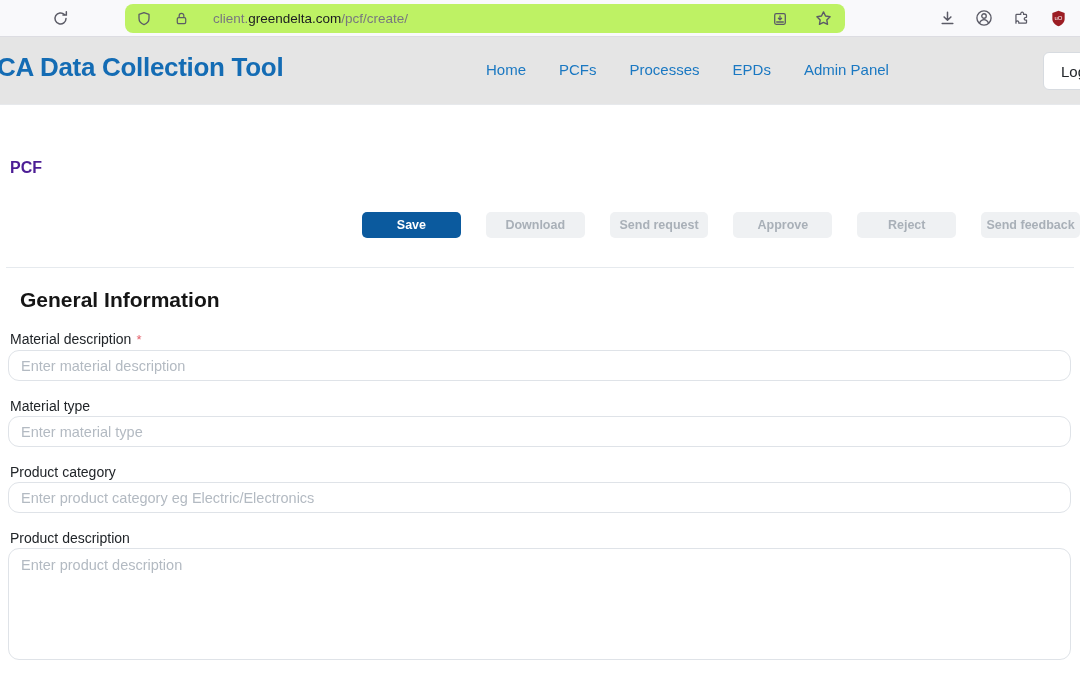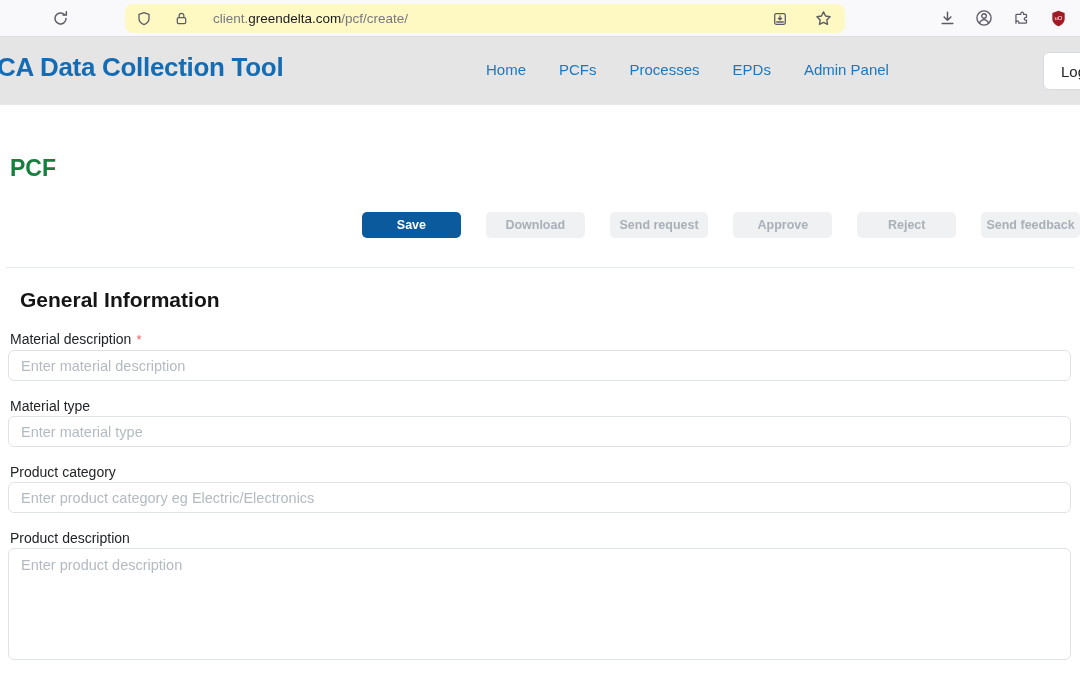--- a/index.html
+++ b/index.html
@@ -11,21 +11,21 @@
   
   .chrome {
     position:relative; height:37px; background:#f9f9fb;
     border-bottom:1px solid #dddde2; display:flex; align-items:center;
   }
   .icon-btn { display:flex; align-items:center; justify-content:center; width:28px; height:28px; border-radius:4px; flex:0 0 auto; }
   .icon-btn svg { display:block; }
   .reload { position:absolute; left:46px; top:4px; }
   .urlbar {
     position:absolute; left:125px; top:4px; width:720px; height:29px;
-    background:#fef9c3; border-radius:8px; display:flex; align-items:center;
+    background:#bef264; border-radius:8px; display:flex; align-items:center;
     padding:0 8px; gap:15px;text-align:center;
   }
   .url { font-size:13.5px; color:#78787f; margin-left:6px; white-space:nowrap; }
   .url .domain { color:#1b1b21; }
   .urlbar .spacer { flex:1; }
   .chrome-right { position:absolute; right:8px; top:4px; display:flex; align-items:center; gap:9px; }
   
   .site-header {
     position:relative; height:68px; background:#e5e5e5; border-bottom:1px solid #e7e9ec;
   }
@@ -34,36 +34,36 @@
     color:#146cb4; letter-spacing:-0.3px; white-space:nowrap; cursor:pointer;
   }
   .main-nav { position:absolute; left:486px; top:24px; display:flex; gap:33px; }
   .main-nav a { font-size:15px; color:#1a78c2; text-decoration:none; white-space:nowrap; cursor:pointer; }
   .logout {
     position:absolute; left:1043px; top:15px; width:80px; height:38px;
     background:#fff; border:1px solid #d7dbe0; border-radius:6px;
     font-family:inherit; font-size:15px; color:#212529; text-align:left; padding-left:17px; cursor:pointer;
   }
   
-  .page-title { margin:48px 0 0 10px; font-size:23px; line-height:30px; font-weight:700; color:#15803d; }
+  .page-title { margin:48px 0 0 10px; font-size:16px; line-height:30px; font-weight:700; color:#4c1d95; }
   .actions { margin-top:29px; padding-left:362px; display:flex; gap:25px;align-items:flex-end; }
   .btn {
     width:106px; height:26px; border:none; border-radius:5px;
     font-family:inherit; font-size:12.5px; font-weight:600;
     background:#eff1f3; color:#a9b0b8; cursor:pointer; white-space:nowrap;
   }
   .btn.primary { background:#0b5a9e; color:#fff; }
   .divider { margin:29px 6px 0 6px; border:none; border-top:1px solid #e6eaee; }
   .section-title { margin:18px 0 0 20px; font-size:21px; line-height:28px; font-weight:700; color:#151515; }
   .group { margin:15px 8px 0 8px; }
   .group + .group { }
   .group label { display:block; margin-left:2px; font-size:14px; line-height:20px; color:#212529; }
   .req { color:#e3606b; margin-left:5px; font-size:13px; }
   .group input, .group textarea {
-    display:block; width:1063px; height:31px; border:1px solid #dfe3e8; border-radius:6px;
+    display:block; width:1063px; height:31px; border:1px solid #dfe3e8; border-radius:11px;
     padding:0 12px; font-family:inherit; font-size:14.5px; color:#8b5cf6; background:#fff; outline:none;
   }
   .group textarea { height:112px; padding-top:8px; resize:none; }
   .group input::placeholder, .group textarea::placeholder { color:#b3bac2; }
 </style>
 </head>
 <body>
 
 <div class="screen">
 

